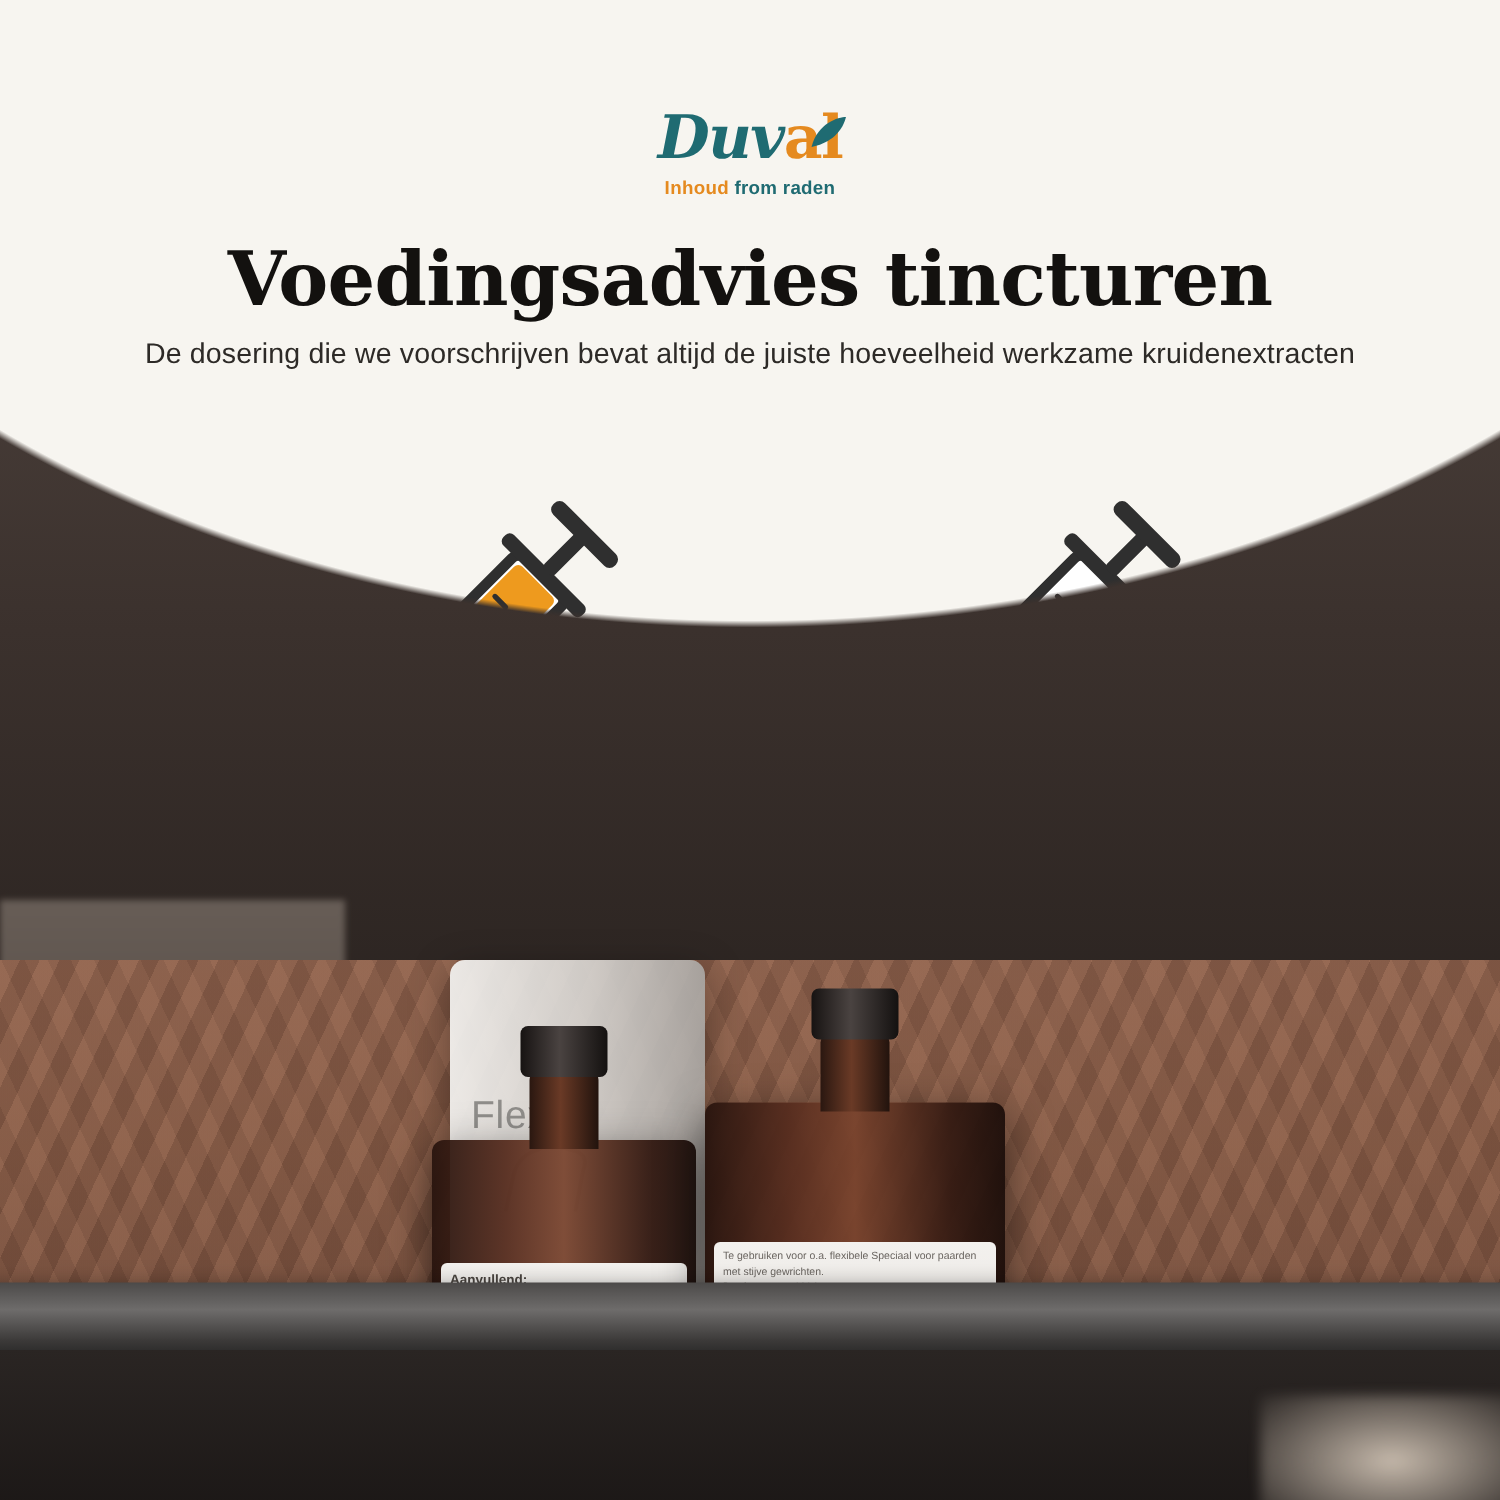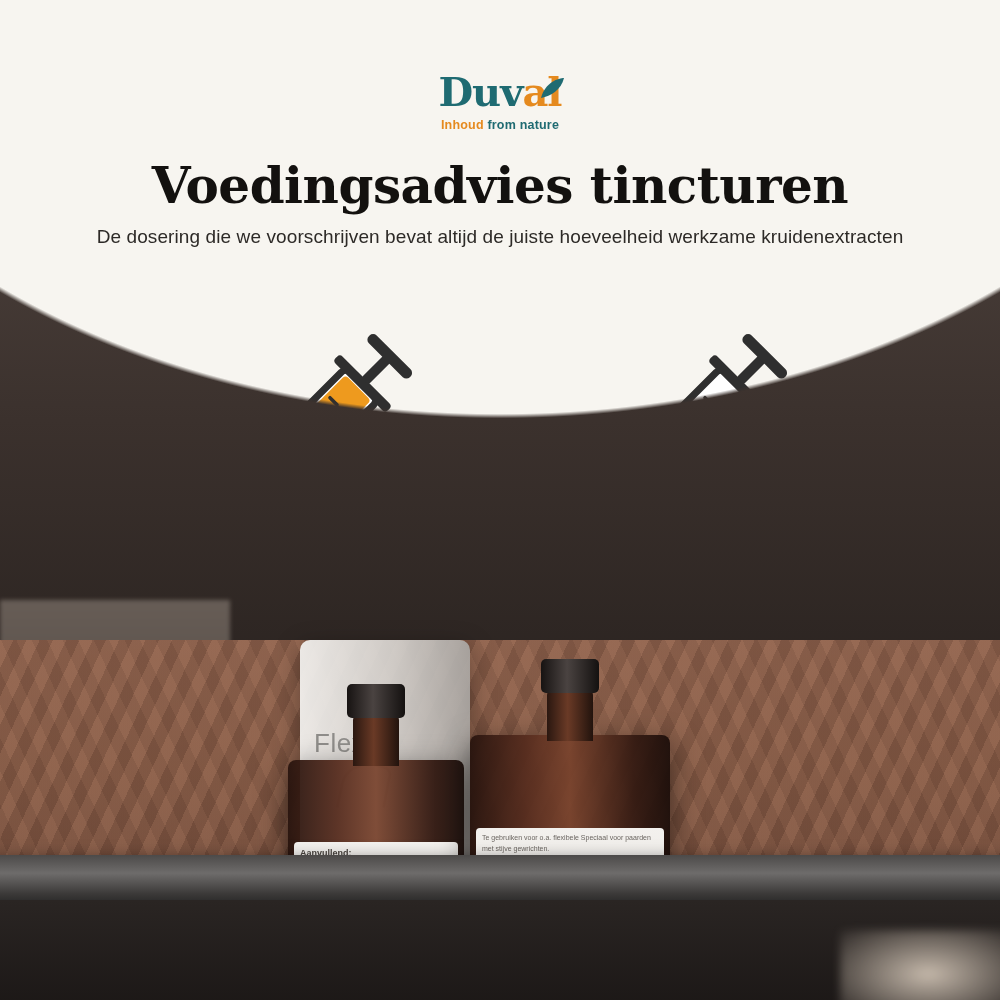--- a/index.html
+++ b/index.html
@@ -181,21 +181,21 @@
   }
   .logo-word {
     font-family: "DejaVu Serif", serif;
     font-size: 40px;
     font-weight: bold;
     letter-spacing: -1px;
     line-height: 1;
     display: inline-block;
     position: relative;
   }
-  .logo-word .c1 { color: #1f6b72; }
+  .logo-word .c1 { color: #1f6b72; font-style: italic; }
   .logo-word .c2 { color: #e58a1f; }
   .logo-swoosh {
     position: absolute;
     right: -3px;
     top: 4px;
     width: 26px;
     height: 26px;
   }
   .logo-tag {
     margin-top: 6px;
@@ -310,21 +310,21 @@
     <div class="card-inner">
 
       <div class="logo-wrap">
         <div class="logo-word">
           <span class="c1">Duv</span><span class="c2">al</span>
           <svg class="logo-swoosh" viewBox="0 0 26 26">
             <path d="M2 22 C 6 6, 20 2, 25 2 C 22 14, 12 20, 2 22 Z" fill="#1f6b72"></path>
           </svg>
         </div>
         <div class="logo-tag">
-          <span class="tg-o">Inhoud </span><span>from nature</span>
+          <span class="tg-o">Inhoud </span><span>from raden</span>
         </div>
       </div>
 
       <div class="headline">Voedingsadvies tincturen</div>
       <div class="subhead">De dosering die we voorschrijven bevat altijd de juiste hoeveelheid werkzame kruidenextracten</div>
 
       <svg class="syringe syr-left" viewBox="0 0 250 250">
         <g transform="rotate(-45 125 125)">
 
           <rect x="18" y="121" width="44" height="8" rx="2" fill="#3b3b3b"></rect>

